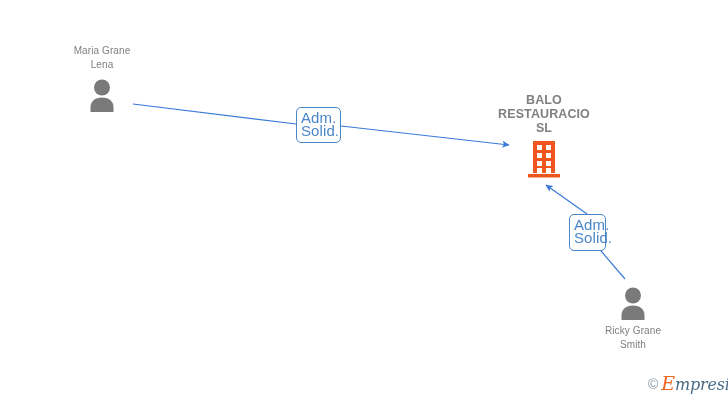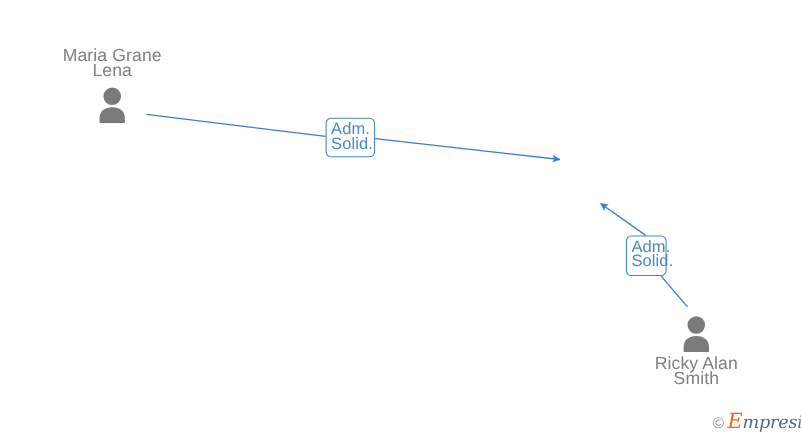--- a/index.html
+++ b/index.html
@@ -25,21 +25,21 @@
     height: 400px;
   }
 
   
   .node {
     position: absolute;
     text-align: center;
   }
   .node-label {
     color: #808080;
-    font-size: 16px;
+    font-size: 10px;
     line-height: 14px;
     white-space: pre-line;
     letter-spacing: 0.1px;
   }
   .node-company-label {
     color: #808080;
     font-size: 12.5px;
     line-height: 14px;
     white-space: pre-line;
     font-weight: bold;
@@ -159,29 +159,52 @@
     <div class="node-label">Maria Grane
 Lena</div>
     <div class="avatar-wrap">
       <svg class="icon-person" width="32" height="34" viewBox="0 0 32 34" xmlns="http://www.w3.org/2000/svg">
         <circle cx="16" cy="9.5" r="8" fill="#7a7a7a"></circle>
         <path d="M16 19.5c-7.2 0-11.5 4.2-11.5 9.6V34h23v-4.9c0-5.4-4.3-9.6-11.5-9.6z" fill="#7a7a7a"></path>
       </svg>
     </div>
   </div>
 
+  <div class="node" id="company-balo">
+    <div class="node-company-label">BALO
+RESTAURACIO
+SL</div>
+    <div class="avatar-wrap">
+      <svg class="icon-building" width="34" height="38" viewBox="0 0 34 38" xmlns="http://www.w3.org/2000/svg">
+
+        <rect x="6" y="1" width="22" height="32" fill="#f0561e"></rect>
+
+        <rect x="10" y="5" width="5" height="5" fill="#ffffff"></rect>
+        <rect x="19" y="5" width="5" height="5" fill="#ffffff"></rect>
+        <rect x="10" y="13" width="5" height="5" fill="#ffffff"></rect>
+        <rect x="19" y="13" width="5" height="5" fill="#ffffff"></rect>
+        <rect x="10" y="21" width="5" height="5" fill="#ffffff"></rect>
+        <rect x="19" y="21" width="5" height="5" fill="#ffffff"></rect>
+
+        <rect x="10" y="28" width="5" height="5" fill="#ffffff"></rect>
+        <rect x="19" y="28" width="5" height="5" fill="#ffffff"></rect>
+
+        <rect x="1" y="34" width="32" height="3.5" fill="#f0561e"></rect>
+      </svg>
+    </div>
+  </div>
 
   <div class="node" id="person-ricky">
     <div class="avatar-wrap">
       <svg class="icon-person" width="32" height="34" viewBox="0 0 32 34" xmlns="http://www.w3.org/2000/svg">
         <circle cx="16" cy="9.5" r="8" fill="#7a7a7a"></circle>
         <path d="M16 19.5c-7.2 0-11.5 4.2-11.5 9.6V34h23v-4.9c0-5.4-4.3-9.6-11.5-9.6z" fill="#7a7a7a"></path>
       </svg>
     </div>
-    <div class="node-label">Ricky Alan
+    <div class="node-label">Ricky Grane
 Smith</div>
   </div>
 
   <div class="edge-label" id="edge-label-top">Adm.
 Solid.</div>
 
   <div class="edge-label" id="edge-label-bottom">Adm.
 Solid.</div>
 
   <div id="watermark">

